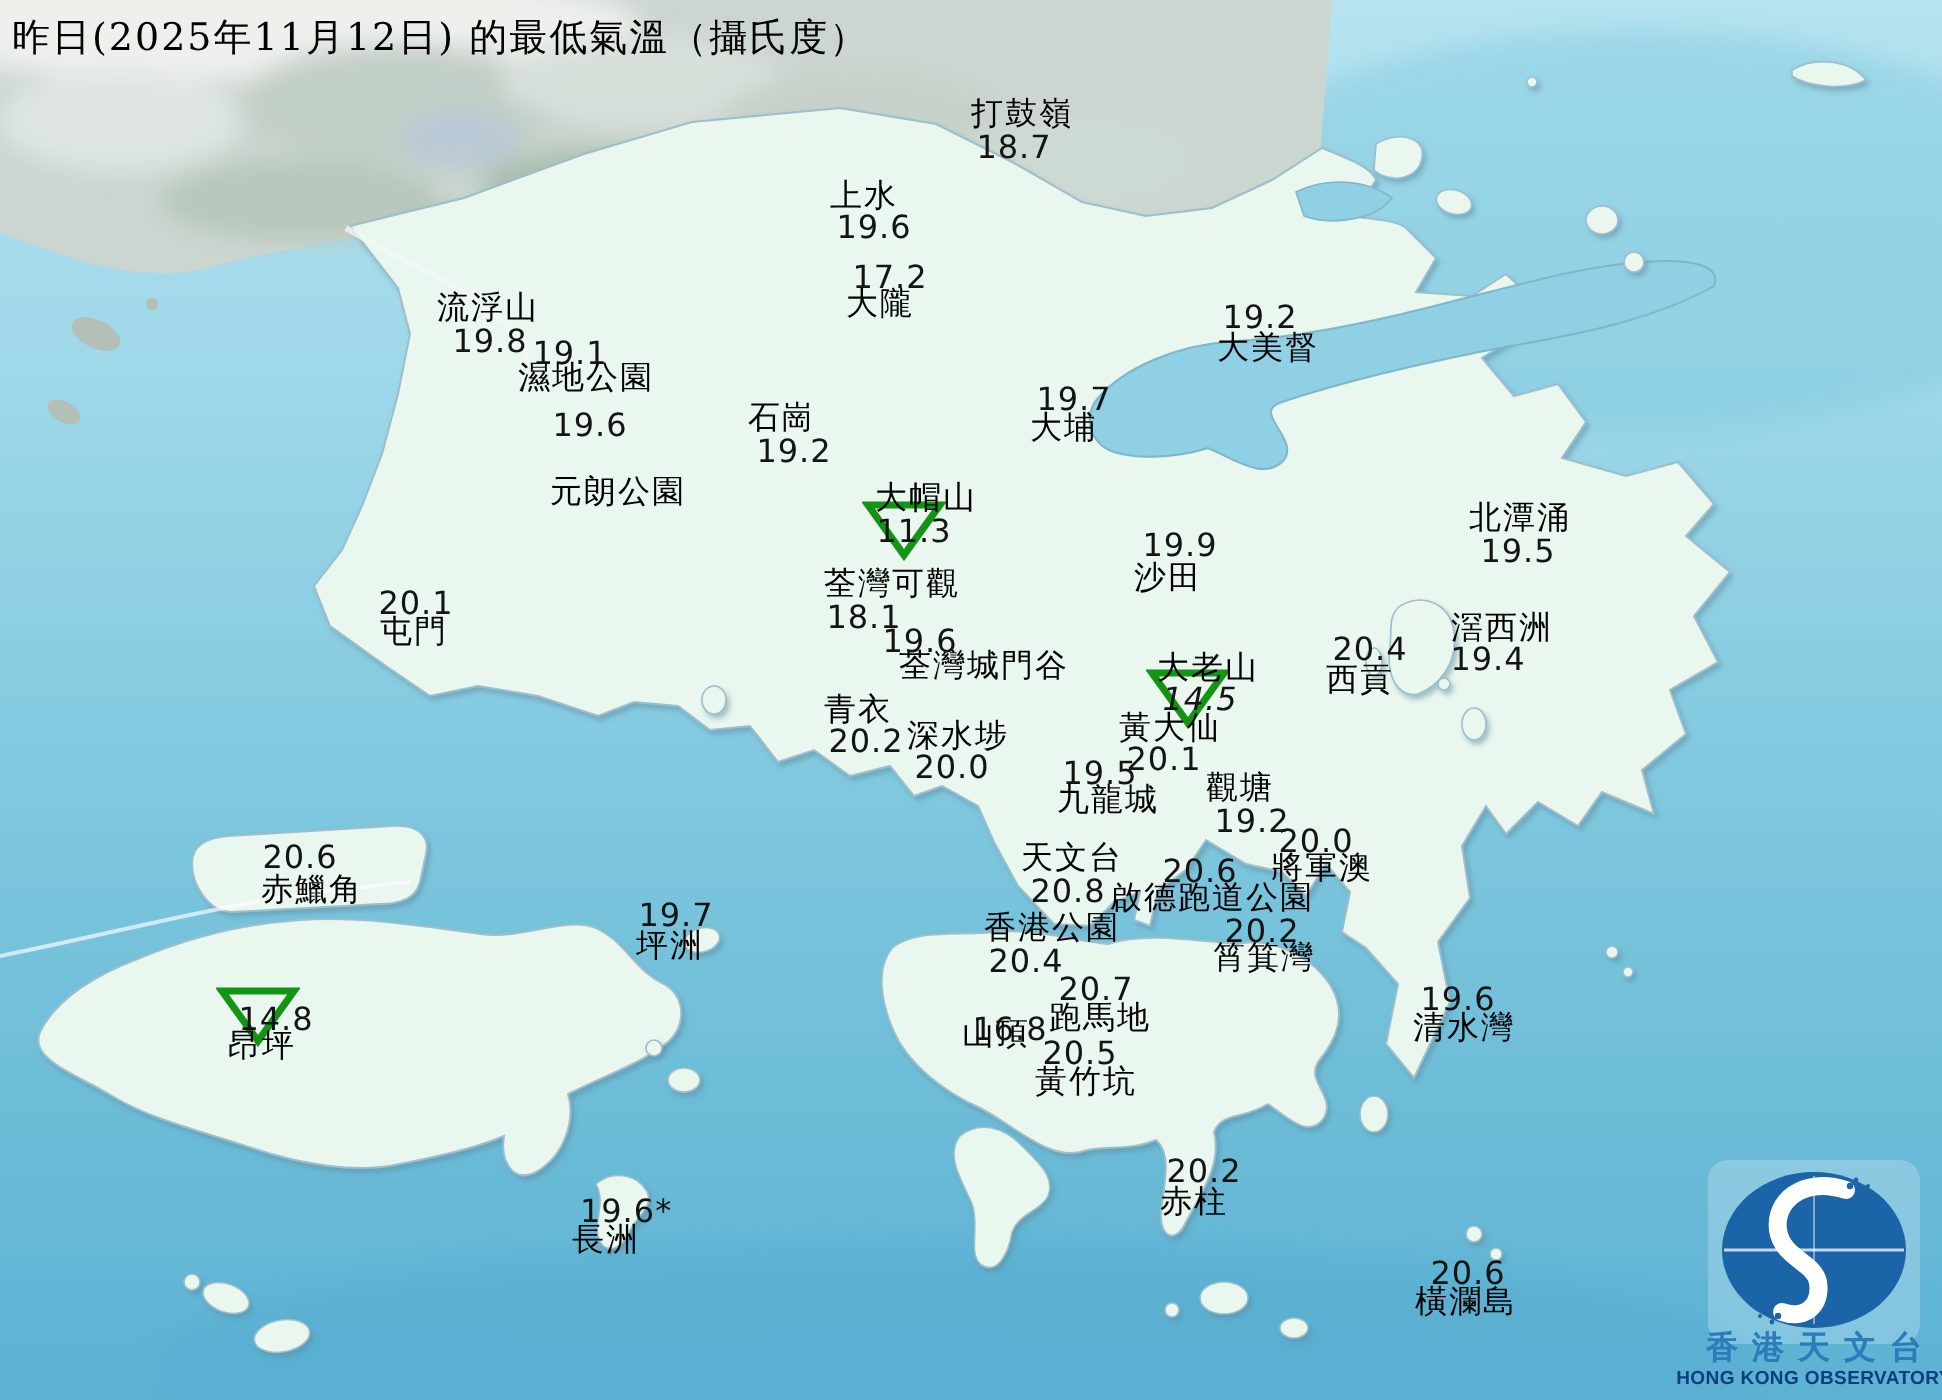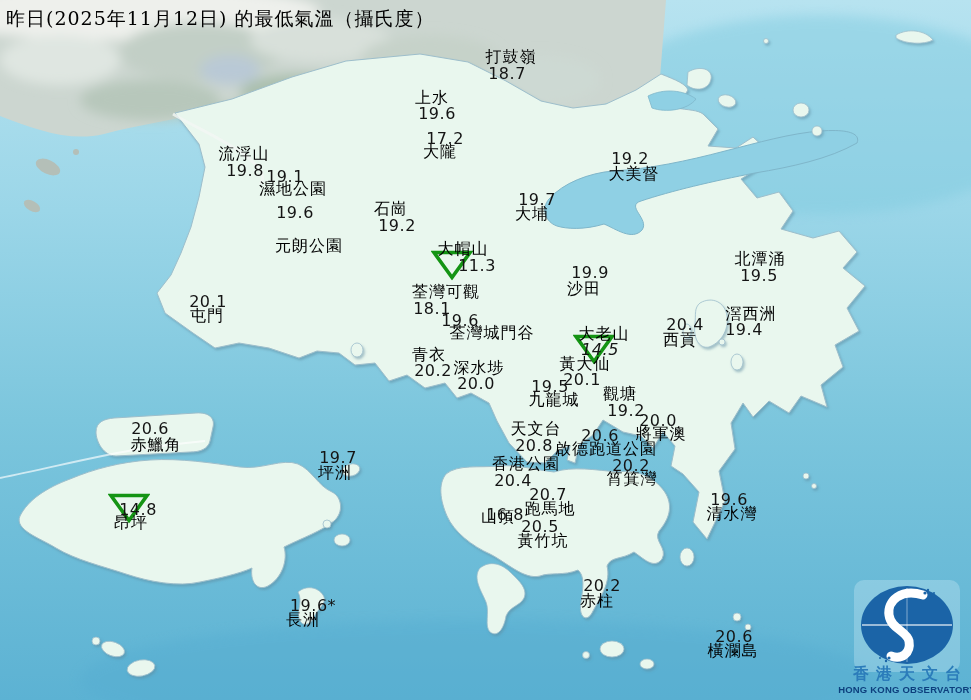--- a/index.html
+++ b/index.html
@@ -193,21 +193,21 @@
       <div class="station-name" style="left: 293px; top: 189px;">濕地公園</div>
       <div class="station-value" style="left: 285px; top: 177px;">19.1</div>
       <div class="station-name" style="left: 309px; top: 226px; margin-top: 20px;">元朗公園</div>
       <div class="station-value" style="left: 295px; top: 213px;">19.6</div>
       <div class="station-name" style="left: 391px; top: 209px;">石崗</div>
       <div class="station-value" style="left: 397px; top: 226px;">19.2</div>
       <div class="marker-wrap" style="left: 452px; top: 265px;"><svg width="42" height="31" viewBox="0 0 42 31">
           <polygon points="3,3 39,3 21,28" fill="none" stroke="#149414" stroke-width="3.6"></polygon>
         </svg></div>
       <div class="station-name" style="left: 463px; top: 249px;">大帽山</div>
-      <div class="station-value" style="left: 477px; top: 266px;">11.3</div>
+      <div class="station-value" style="left: 457px; top: 266px;">11.3</div>
       <div class="station-name" style="left: 446px; top: 292px;">荃灣可觀</div>
       <div class="station-value" style="left: 432px; top: 309px;">18.1</div>
       <div class="station-name" style="left: 492px; top: 333px;">荃灣城門谷</div>
       <div class="station-value" style="left: 460px; top: 321px;">19.6</div>
       <div class="station-name" style="left: 584px; top: 289px;">沙田</div>
       <div class="station-value" style="left: 590px; top: 273px;">19.9</div>
       <div class="station-name" style="left: 634px; top: 174px;">大美督</div>
       <div class="station-value" style="left: 630px; top: 159px;">19.2</div>
       <div class="station-name" style="left: 532px; top: 214px;">大埔</div>
       <div class="station-value" style="left: 537px; top: 200px;">19.7</div>

